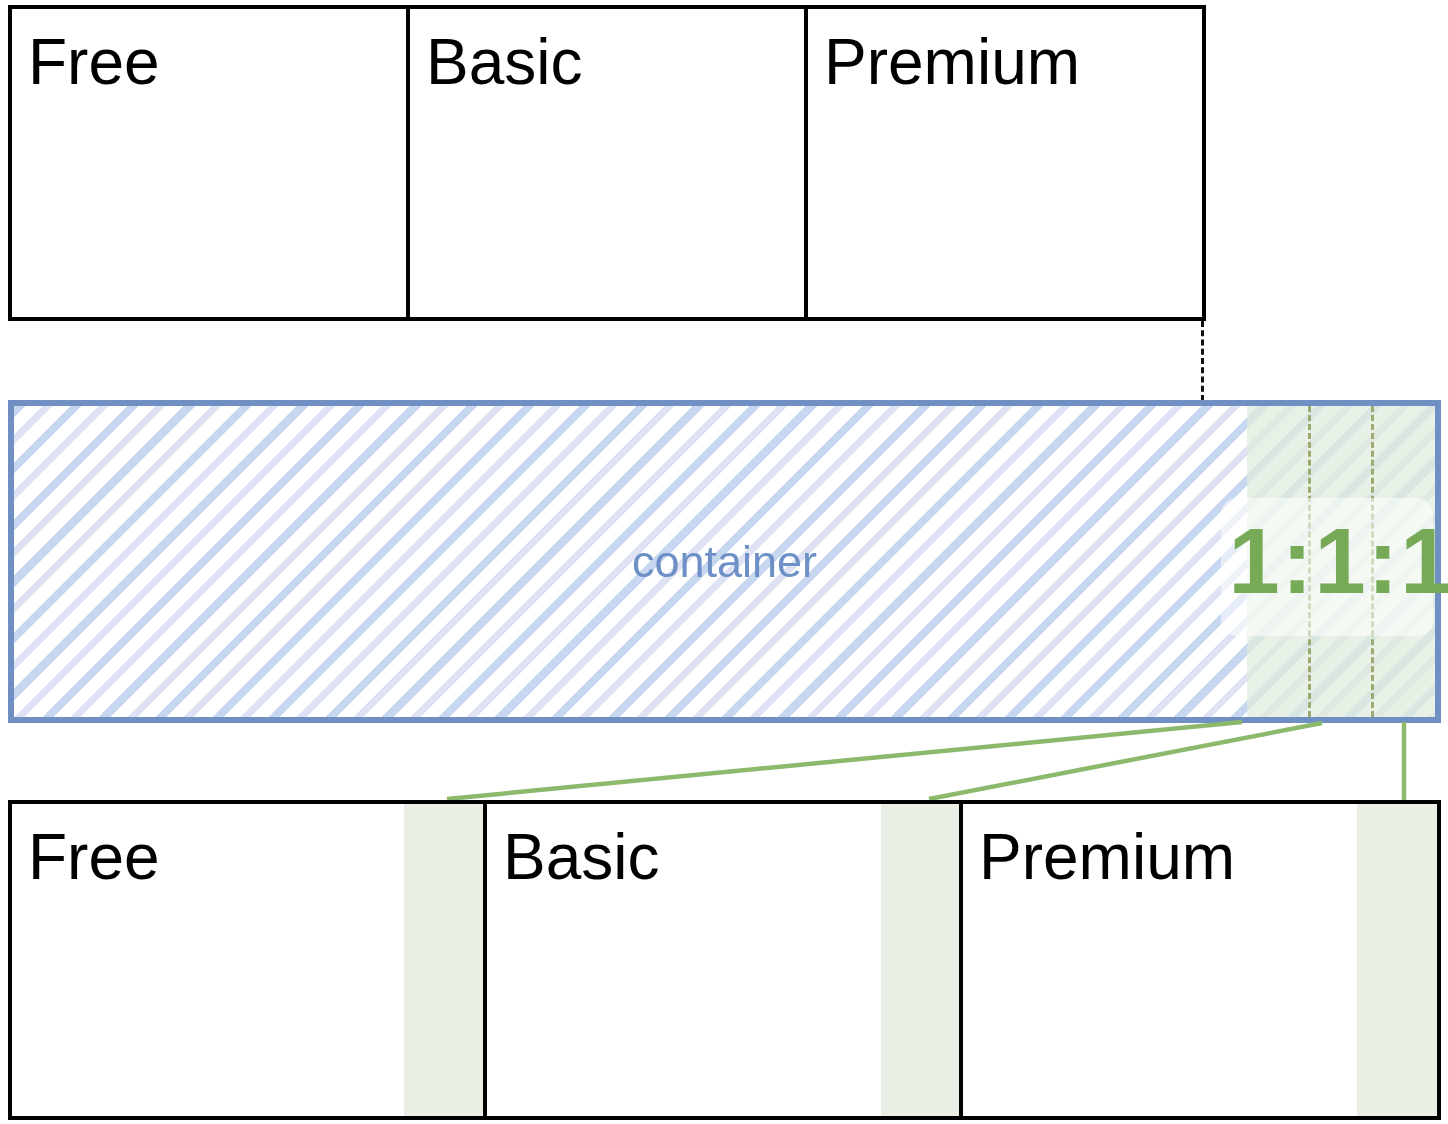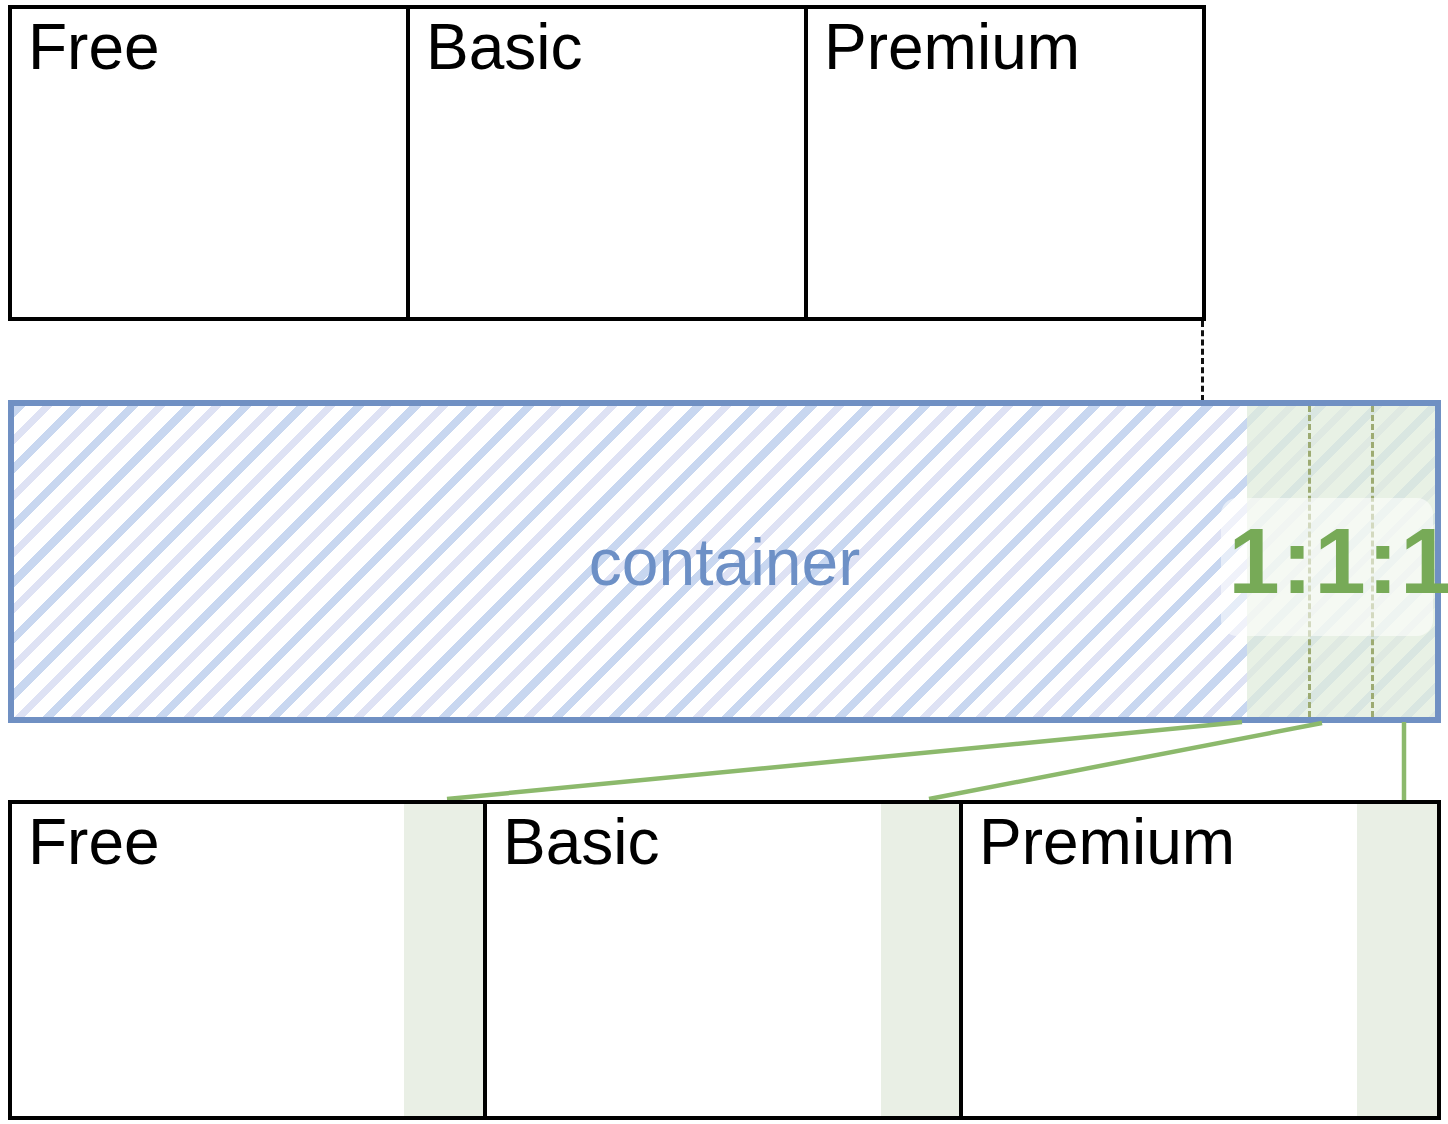--- a/index.html
+++ b/index.html
@@ -22,21 +22,21 @@
 
   
   .top-row{
     position:absolute;left:8px;top:5px;width:1198px;height:316px;
     border:4px solid var(--box-border);
     display:flex;box-sizing:border-box;background:#fff;
   }
   .top-row .cell{flex:1 1 0;box-sizing:border-box;}
   .top-row .cell + .cell{border-left:4px solid var(--box-border);}
   .plan-label{
-    padding:5px 0 0 16px;font-size:64px;line-height:1.05;color:#000;
+    padding:20px 0 0 16px;font-size:64px;line-height:1.05;color:#000;
   }
 
   
   .edge-connector{
     position:absolute;left:1201px;top:321px;height:80px;width:0;
     border-left:3px dashed #111;
   }
 
   
   .container-bar{
@@ -45,21 +45,21 @@
     background:
       repeating-linear-gradient(135deg,
         var(--hatch-blue) 0px, var(--hatch-blue) 8px,
         #ffffff 8px, #ffffff 20px,
         var(--hatch-lavender) 20px, var(--hatch-lavender) 27px,
         #ffffff 27px, #ffffff 40px);
   }
   .container-label{
     position:absolute;left:0;right:0;top:0;bottom:0;
     display:flex;align-items:center;justify-content:center;
-    font-size:66px;color:var(--container-label);
+    font-size:45px;color:var(--container-label);
   }
   .leftover-region{
     position:absolute;right:0;top:0;bottom:0;width:188px;
     background:var(--overlay-green);
     display:flex;
   }
   .leftover-part{flex:1 1 0;box-sizing:border-box;}
   .leftover-part + .leftover-part{border-left:3px dashed var(--divider-olive);}
   .ratio-backdrop{
     position:absolute;right:2px;top:92px;width:212px;height:138px;

